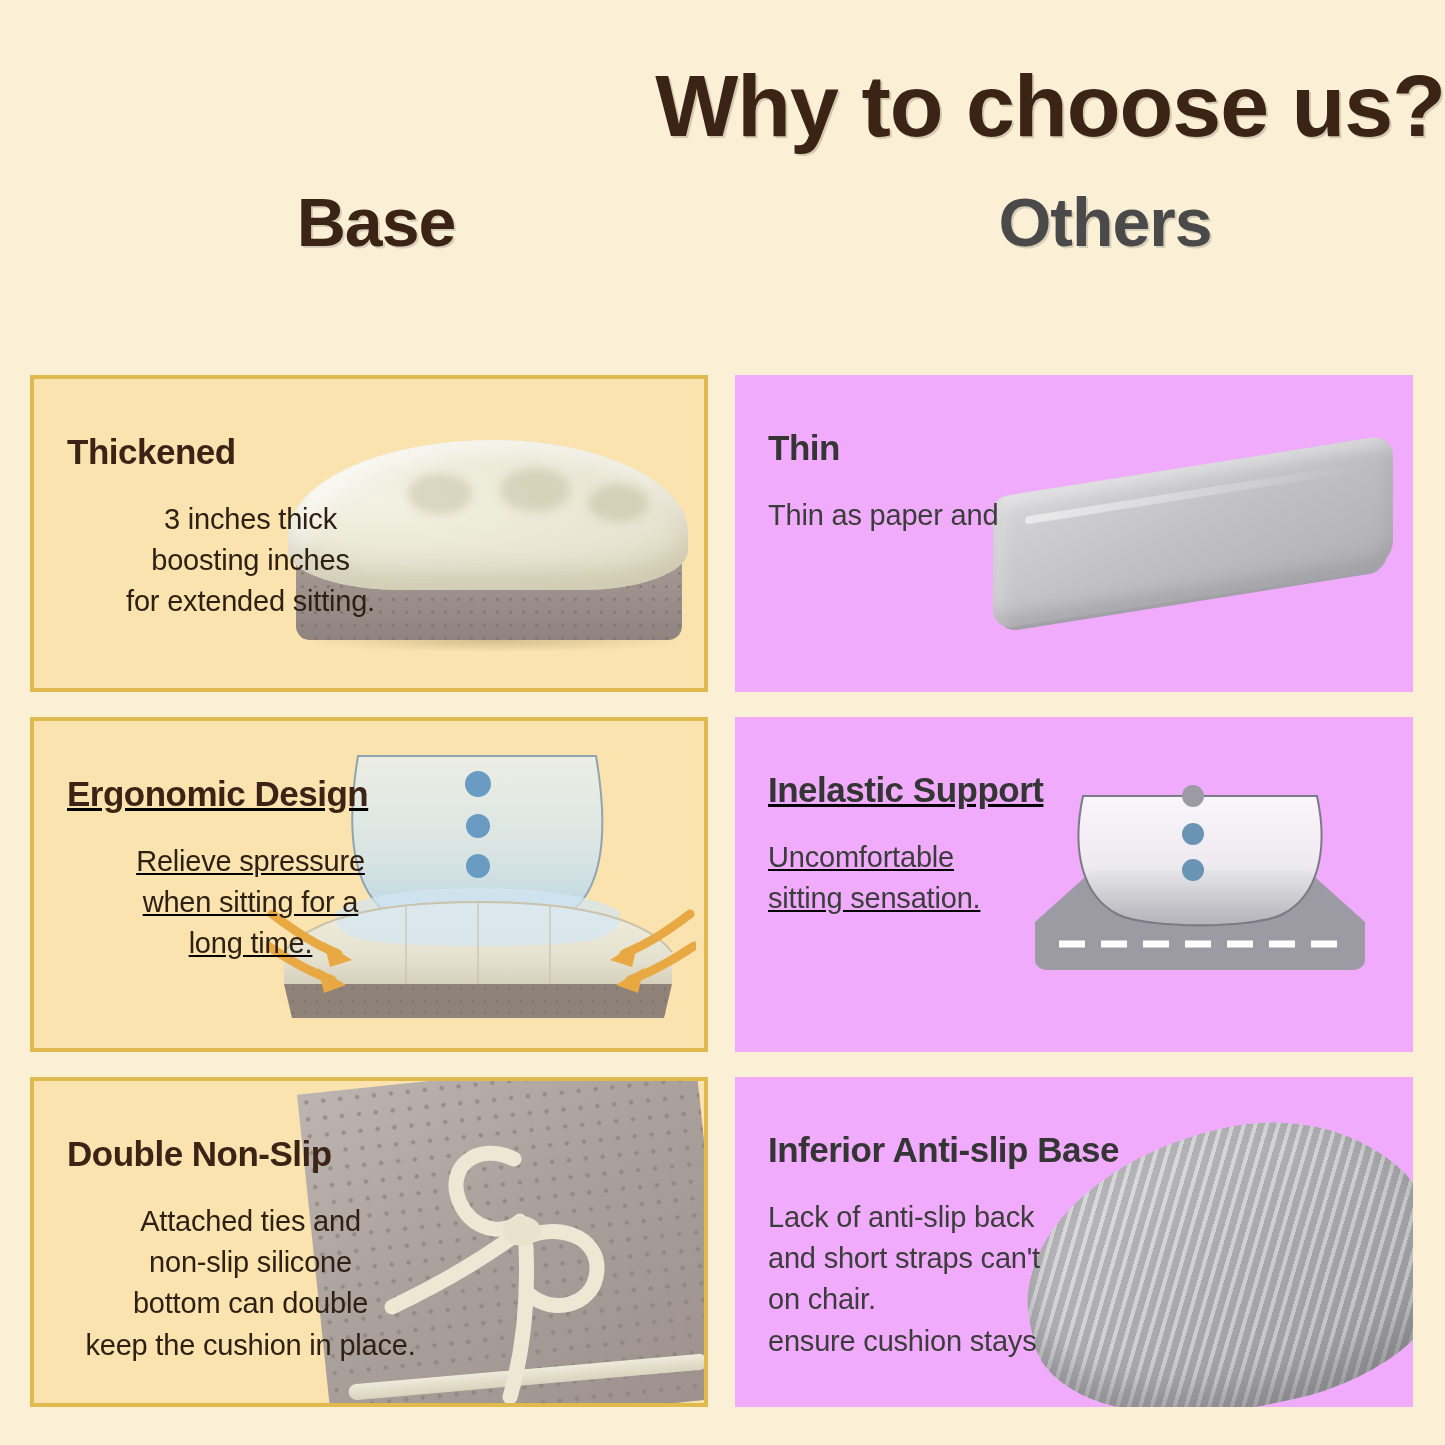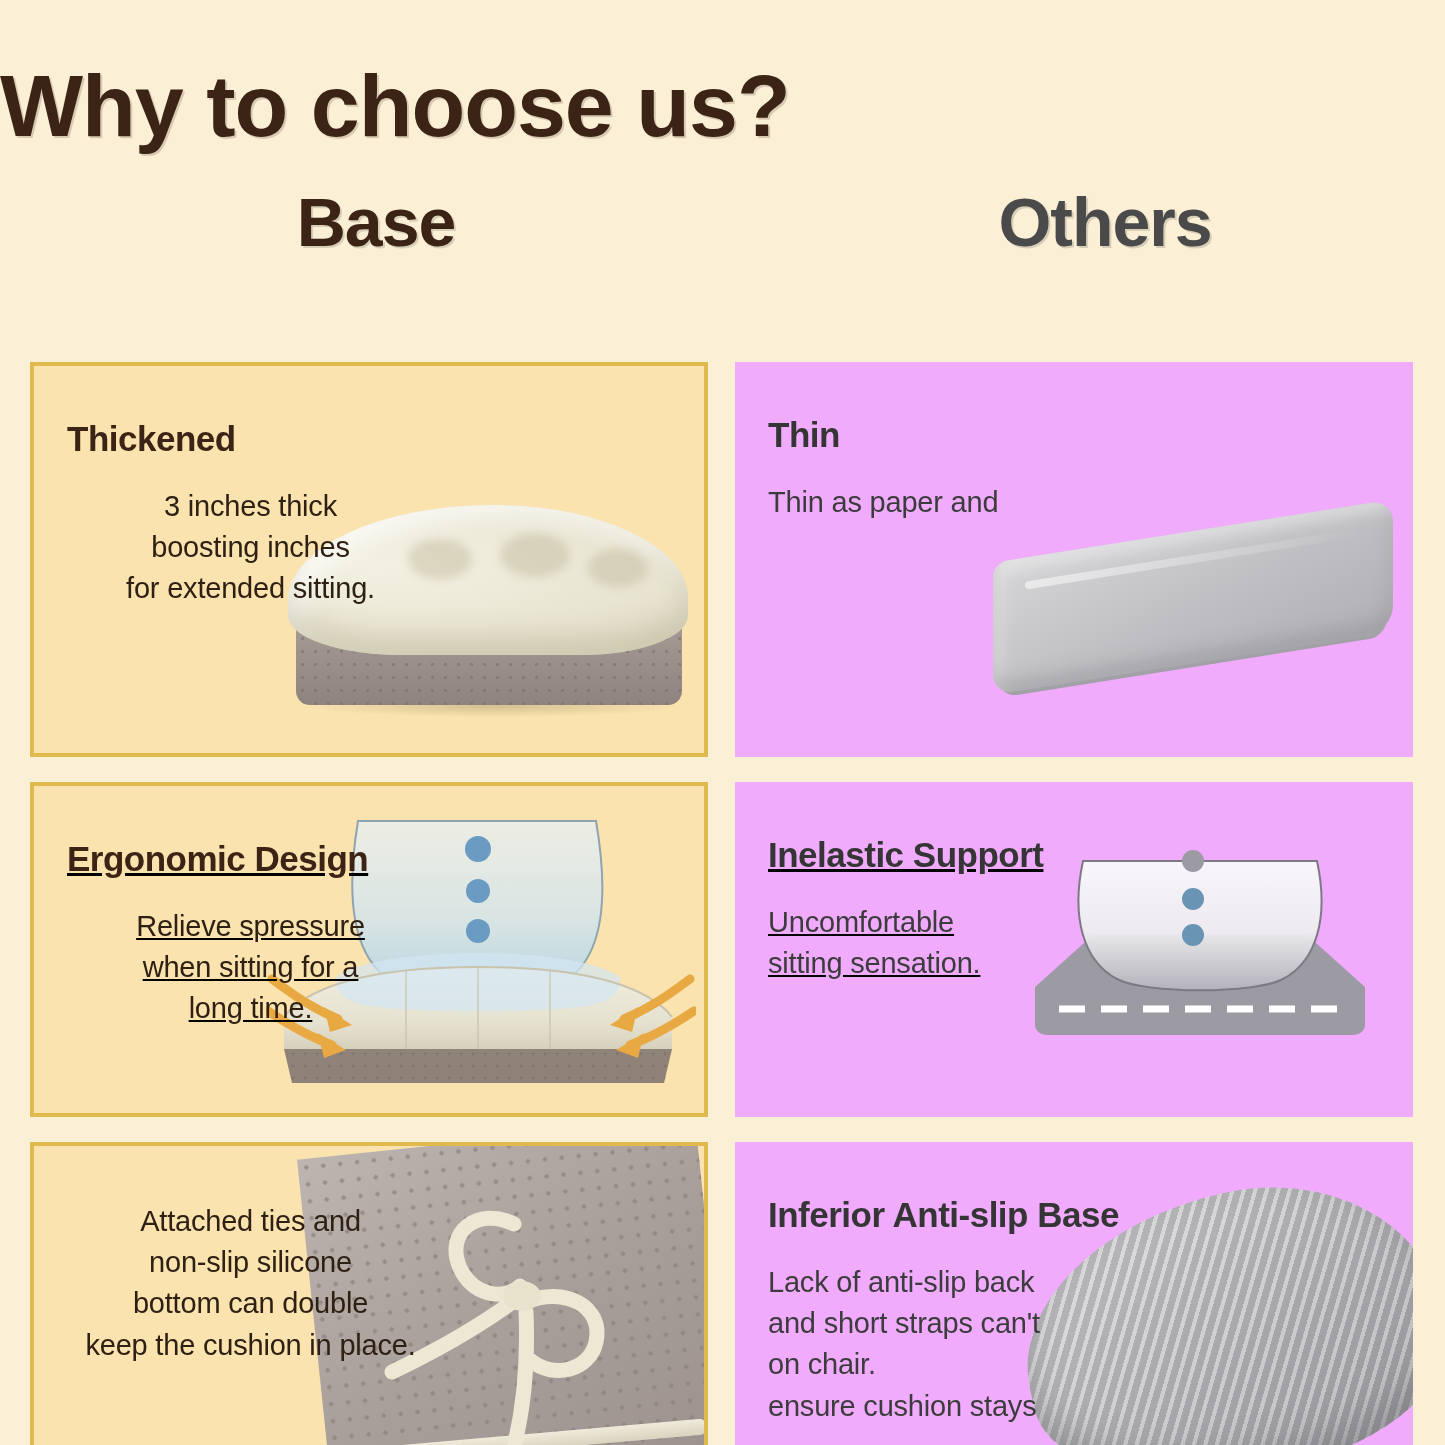--- a/index.html
+++ b/index.html
@@ -11,21 +11,21 @@
   }
 
   body {
     background: #FBF0D5;
     font-family: "Liberation Sans", sans-serif;
     position: relative;
   }
 
   
   .page-title {
-    text-align: left;
+    text-align: right;
     font-size: 88px;
     font-weight: bold;
     color: #3B2415;
     letter-spacing: -1px;
     margin-top: 62px;
     line-height: 1.0;
     text-shadow: 2px 2px 0 rgba(59,36,21,.18);
   }
 
   .column-headers {
@@ -66,21 +66,21 @@
   }
   .card.ours {
     background: #FAE3AE;
     border: 4px solid #E0B94F;
   }
   .card.others {
     background: #f0abfc;
     border: none;
   }
 
-  .row-1 .card { height: 395px; }
+  .row-1 .card { height: 317px; margin-top: 13px; }
   .row-2 .card { height: 335px; text-decoration: underline; }
   .row-3 .card { height: 330px; }
 
   .card-text {
     position: relative;
     z-index: 3;
     padding: 55px 0 0 33px;
     width: 400px;
   }
   .card-title {
@@ -369,20 +369,21 @@
           <g fill="none" stroke="#EDE7D4" stroke-width="15" stroke-linecap="round">
             <path d="M240 78 C204 60 170 86 186 122 C198 148 228 156 246 140"></path>
             <path d="M252 156 C290 140 330 160 322 196 C316 224 280 234 256 214"></path>
             <path d="M244 152 C206 180 160 206 118 226"></path>
             <path d="M252 166 C254 214 250 268 236 316"></path>
           </g>
           <ellipse cx="248" cy="150" rx="19" ry="15" fill="#E9E2CD"></ellipse>
         </svg>
       </div>
       <div class="card-text">
+        <div class="card-title">Double Non-Slip</div>
         <div class="card-body">
           <div>Attached ties and</div>
           <div>non-slip silicone</div>
           <div>bottom can double</div>
           <div>keep the cushion in place.</div>
         </div>
       </div>
     </div>
 
     <div class="card others">

